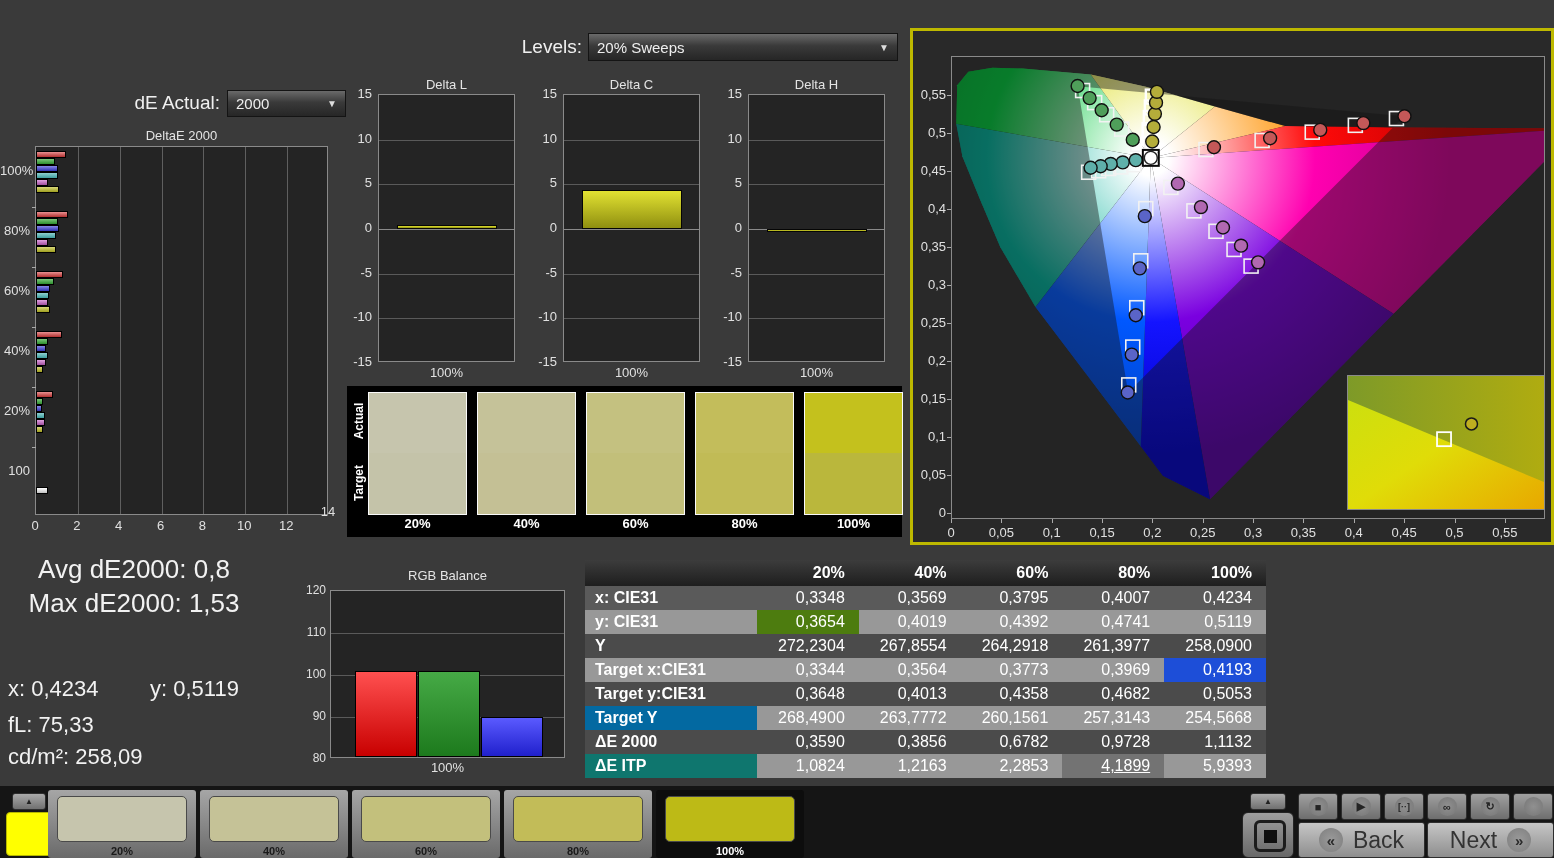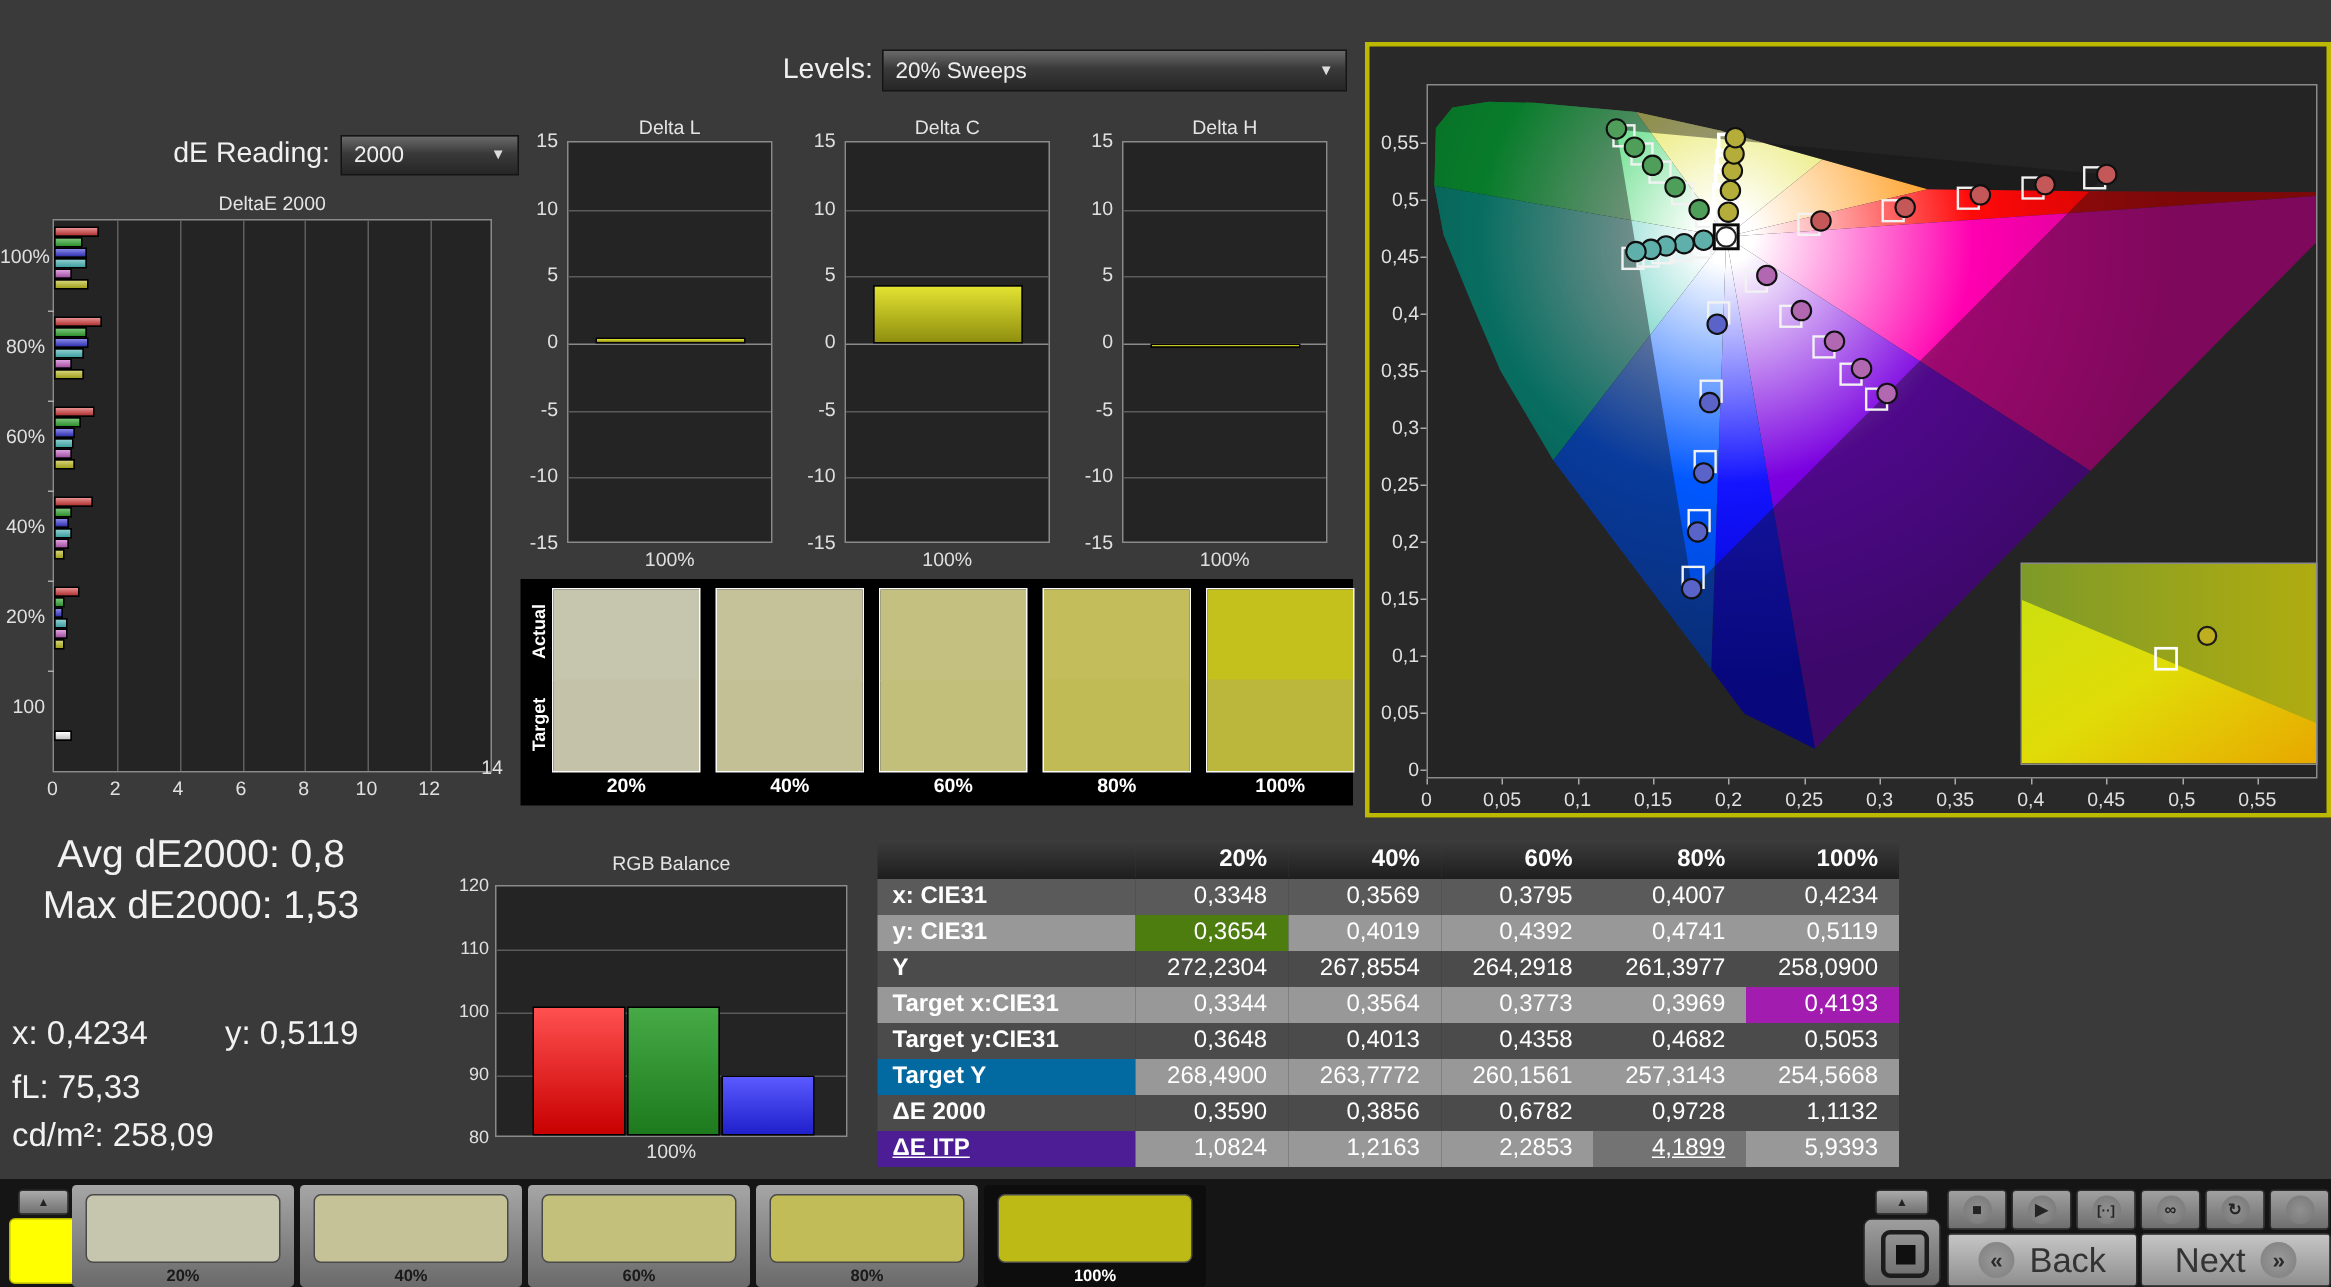--- a/index.html
+++ b/index.html
@@ -53,21 +53,21 @@
   .stop-big{position:absolute;border-radius:6px;background:linear-gradient(#9e9e9e,#686868);border:1px solid #242424;box-sizing:border-box;}
   .stop-big .fr{position:absolute;left:11px;top:7px;width:26px;height:26px;border:3px solid #1c1c1c;border-radius:6px;}
   .stop-big .sq{position:absolute;left:7px;top:7px;width:13px;height:13px;background:#101010;}
 </style>
 </head>
 <body>
 
 <div class="canvas">
 
 
-  <div class="abs lbl" style="left:95px;top:92px;width:125px;font-size:19px;text-align:right;">dE Reading:</div>
+  <div class="abs lbl" style="left:95px;top:92px;width:125px;font-size:19px;text-align:right;">dE Actual:</div>
   <div class="abs dd" style="left:227px;top:90px;width:119px;height:27px;">
     <span>2000</span>
     <span class="caret">▼</span>
   </div>
 
   <div class="abs lbl" style="left:500px;top:36px;width:82px;font-size:19px;text-align:right;">Levels:</div>
   <div class="abs dd" style="left:588px;top:33px;width:310px;height:28px;">
     <span>20% Sweeps</span>
     <span class="caret">▼</span>
   </div>
@@ -415,40 +415,40 @@
       <div class="vc" style="background: rgb(75, 75, 75);">272,2304</div>
       <div class="vc" style="background: rgb(75, 75, 75);">267,8554</div>
       <div class="vc" style="background: rgb(75, 75, 75);">264,2918</div>
       <div class="vc" style="background: rgb(75, 75, 75);">261,3977</div>
       <div class="vc" style="background: rgb(75, 75, 75);">258,0900</div>
       <div class="lc" style="background: rgb(152, 152, 152);">Target x:CIE31</div>
       <div class="vc" style="background: rgb(152, 152, 152);">0,3344</div>
       <div class="vc" style="background: rgb(152, 152, 152);">0,3564</div>
       <div class="vc" style="background: rgb(152, 152, 152);">0,3773</div>
       <div class="vc" style="background: rgb(152, 152, 152);">0,3969</div>
-      <div class="vc" style="background: #a21caf;">0,4193</div>
+      <div class="vc" style="background: #1d4ed8;">0,4193</div>
       <div class="lc" style="background: rgb(75, 75, 75);">Target y:CIE31</div>
       <div class="vc" style="background: rgb(75, 75, 75);">0,3648</div>
       <div class="vc" style="background: rgb(75, 75, 75);">0,4013</div>
       <div class="vc" style="background: rgb(75, 75, 75);">0,4358</div>
       <div class="vc" style="background: rgb(75, 75, 75);">0,4682</div>
       <div class="vc" style="background: rgb(75, 75, 75);">0,5053</div>
       <div class="lc" style="background: #0369a1;">Target Y</div>
       <div class="vc" style="background: rgb(152, 152, 152);">268,4900</div>
       <div class="vc" style="background: rgb(152, 152, 152);">263,7772</div>
       <div class="vc" style="background: rgb(152, 152, 152);">260,1561</div>
       <div class="vc" style="background: rgb(152, 152, 152);">257,3143</div>
       <div class="vc" style="background: rgb(152, 152, 152);">254,5668</div>
       <div class="lc" style="background: rgb(75, 75, 75);">ΔE 2000</div>
       <div class="vc" style="background: rgb(75, 75, 75);">0,3590</div>
       <div class="vc" style="background: rgb(75, 75, 75);">0,3856</div>
       <div class="vc" style="background: rgb(75, 75, 75);">0,6782</div>
       <div class="vc" style="background: rgb(75, 75, 75);">0,9728</div>
       <div class="vc" style="background: rgb(75, 75, 75);">1,1132</div>
-      <div class="lc" style="background: #4c1d95; text-decoration: underline;">ΔE ITP</div>
+      <div class="lc" style="background: #0f766e;">ΔE ITP</div>
       <div class="vc" style="background: rgb(152, 152, 152);">1,0824</div>
       <div class="vc" style="background: rgb(152, 152, 152);">1,2163</div>
       <div class="vc" style="background: rgb(152, 152, 152);">2,2853</div>
       <div class="vc" style="background: #737373; text-decoration: underline;">4,1899</div>
       <div class="vc" style="background: rgb(152, 152, 152);">5,9393</div>
     </div>
 
   <div class="abs bottom-strip" style="left:0;top:786px;width:1554px;height:72px;"></div>
 
   <div class="abs mini-btn" style="left:12px;top:793px;width:34px;height:17px;">

